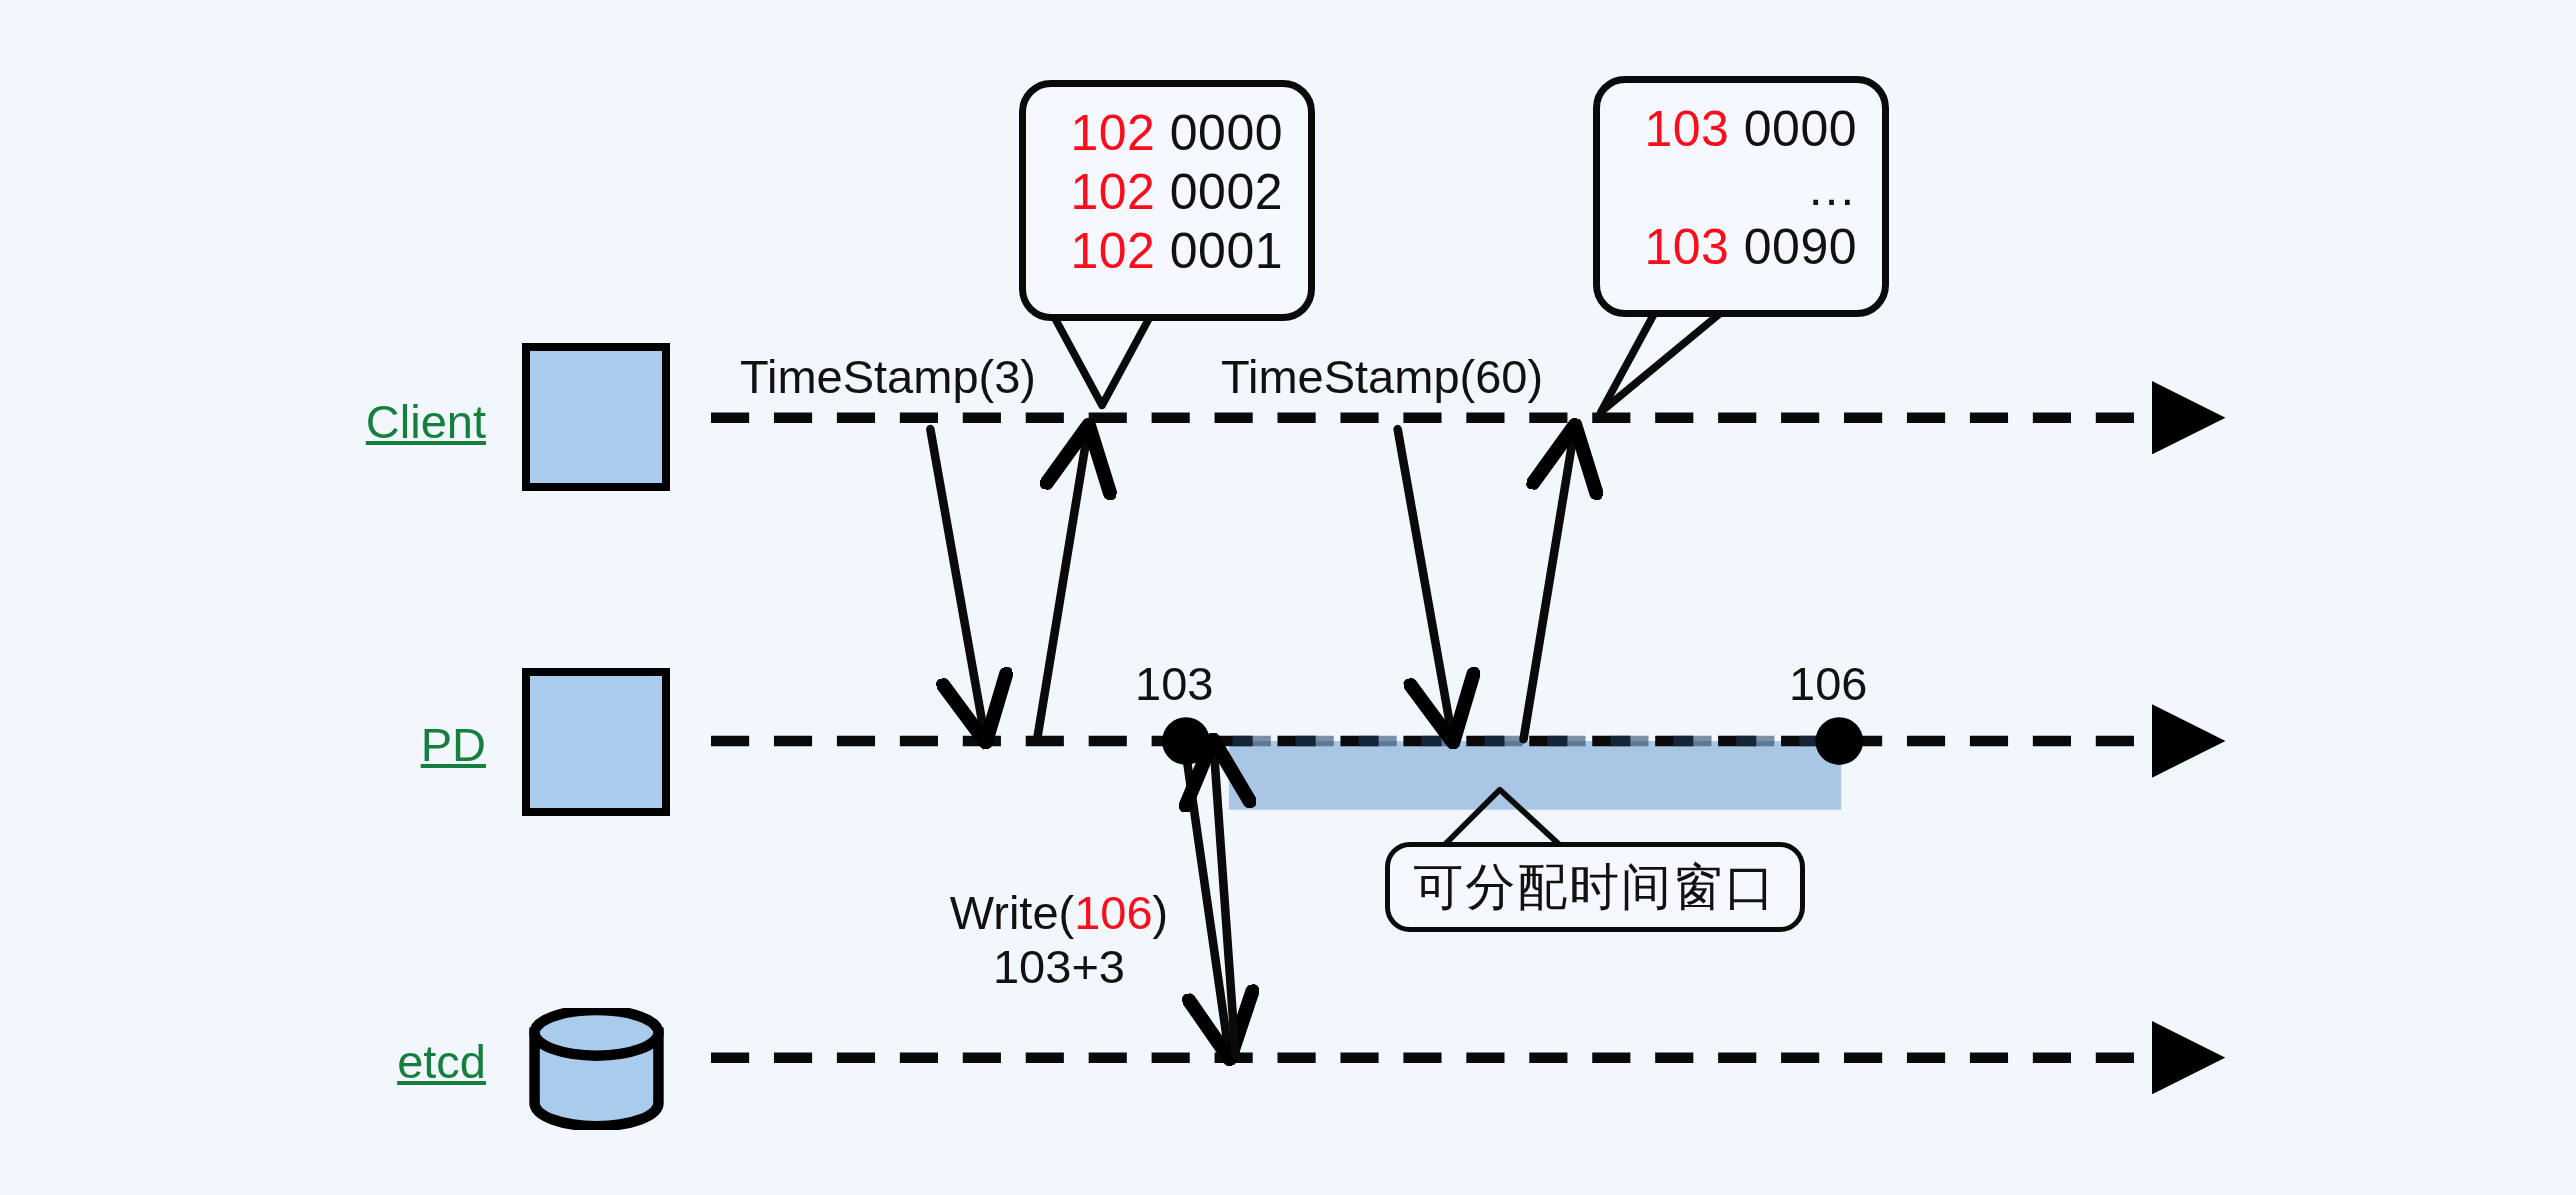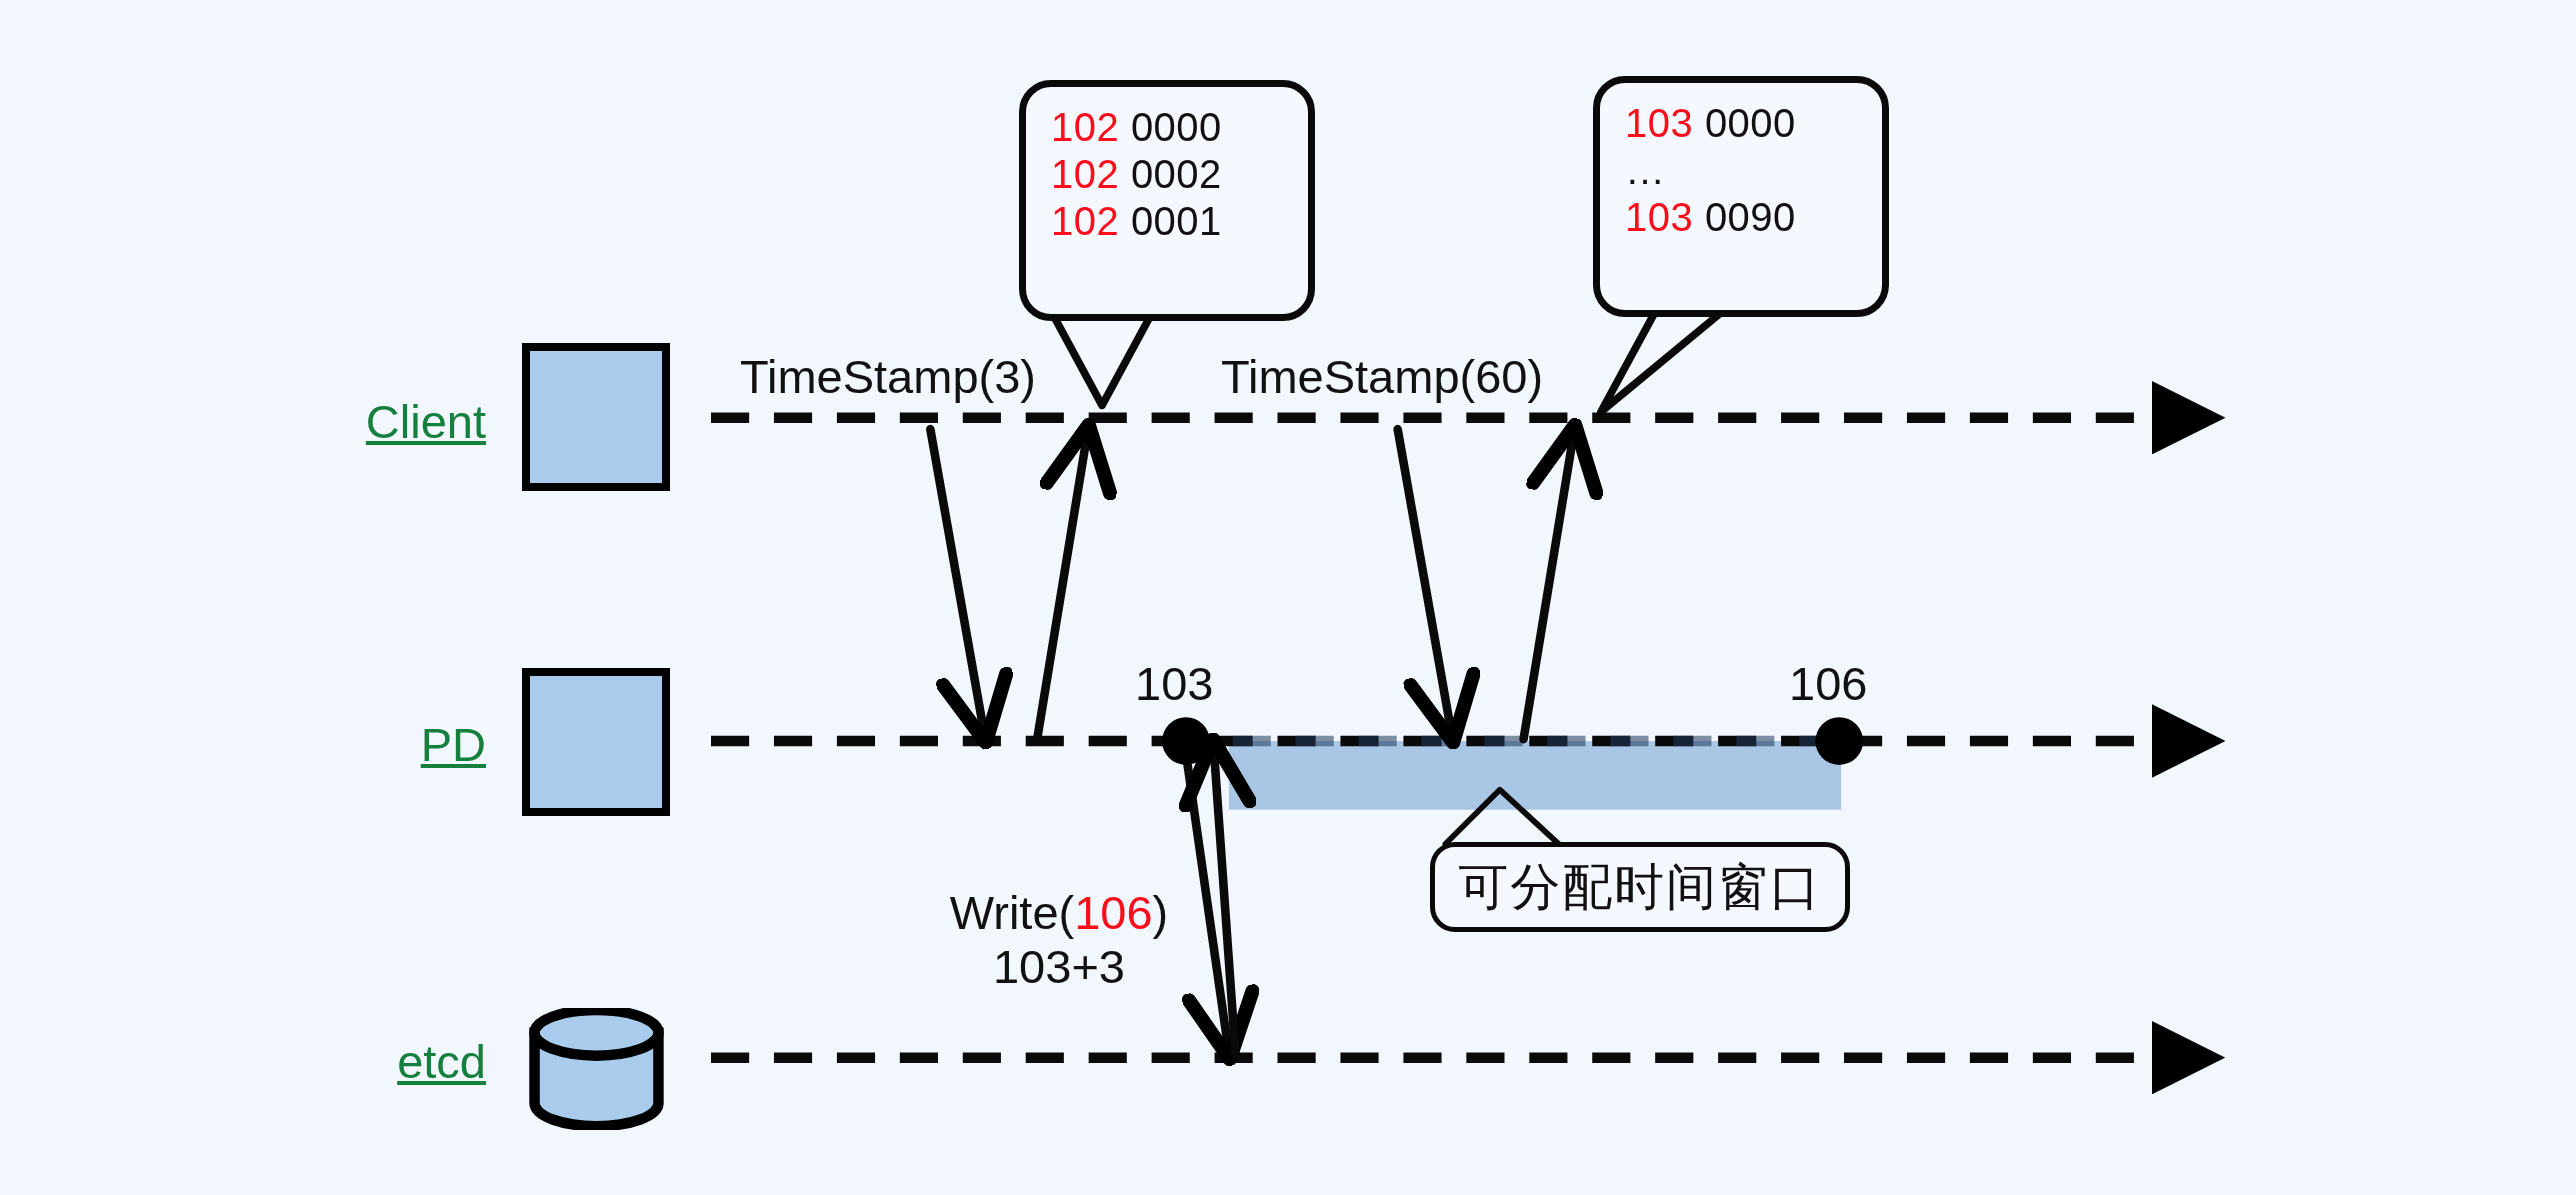--- a/index.html
+++ b/index.html
@@ -31,25 +31,26 @@
 
   .bubble{
     position:absolute;
     background:#f5f8fe;
     border:7.6px solid #0a0a0a;
     border-radius:32px;
     box-sizing:border-box;
     padding:17px 25px 19px 25px;
   }
   .bubble .row{
-    font-size:40px;
+    font-size:50px;
     line-height:1.18;
     color:#111;
     white-space:nowrap;
     letter-spacing:0.5px;
+    text-align:right;
   }
   .bubble .row .ts{color:#fc0d1b;}
   .bubble .row .sfx{color:#111;}
 
   .annot{
     position:absolute;
     font-size:47px;
     color:#111;
     white-space:nowrap;
   }
@@ -66,21 +67,20 @@
     position:absolute;
     background:#f5f8fe;
     border:5.7px solid #0a0a0a;
     border-radius:25px;
     box-sizing:border-box;
     display:flex;align-items:center;justify-content:center;
     font-size:50px;
     color:#111;
     letter-spacing:1.9px;
     white-space:nowrap;
-    margin-left:45px;
   }
   .w-center{text-align:center;margin-top:9px;}
 </style>
 </head>
 <body>
 
 <div id="stage">
 
   <div class="lane-label" style="left:286px;top:394px;width:200px;">Client</div>
   <div class="lane-label" style="left:286px;top:717px;width:200px;">PD</div>

